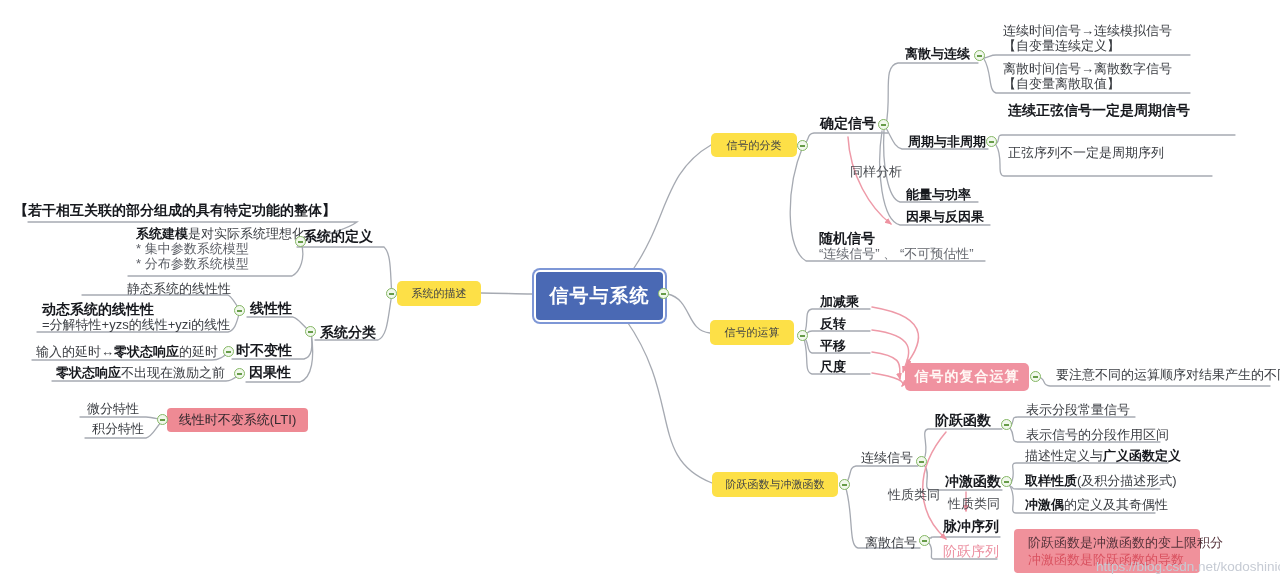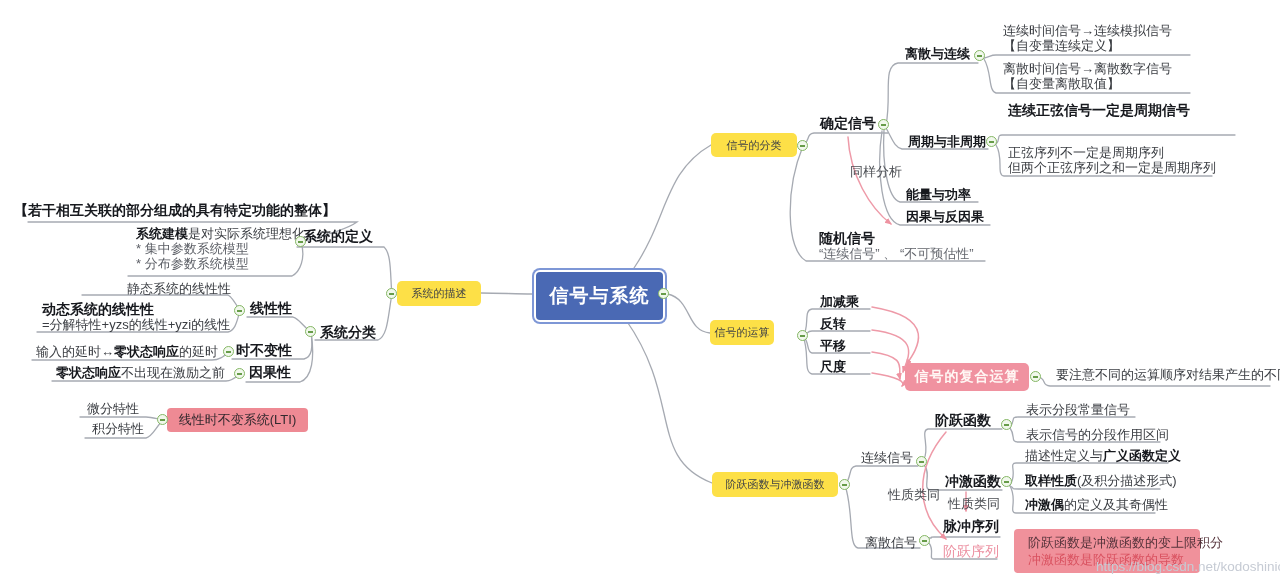--- a/index.html
+++ b/index.html
@@ -181,33 +181,32 @@
 </div>
 
 <div class="t b" style="left:908px;top:134px;">周期与非周期</div>
 
 <div class="t" style="left:1008px;top:103px;">
   <span class="b14">连续正弦信号一定是周期信号</span><br>
 </div>
 
 <div class="t" style="left:1008px;top:145px;">
   <span>正弦序列不一定是周期序列</span><br>
-  <span>但两个正弦序列之和一定是周期序列</span>
 </div>
 
 <div class="t b" style="left:906px;top:187px;">能量与功率</div>
 
 <div class="t b" style="left:906px;top:209px;">因果与反因果</div>
 
 <div class="t" style="left:819px;top:231px;">
   <span class="b14">随机信号</span><br>
   <span class="quote">“连续信号” 、 “不可预估性”</span>
 </div>
 
-<div class="box" style="left:710px;top:320px;width:64px;height:25px;text-align:center;">
+<div class="box" style="left:710px;top:320px;width:84px;height:25px;text-align:center;">
   <span>信号的运算</span>
 </div>
 
 <div class="t b" style="left:820px;top:294px;">加减乘</div>
 <div class="t b" style="left:820px;top:316px;">反转</div>
 <div class="t b" style="left:820px;top:338px;">平移</div>
 <div class="t b" style="left:820px;top:359px;">尺度</div>
 
 <div class="comp-box" style="left:905px;top:363px;width:124px;height:28px;">
   <span>信号的复合运算</span>

